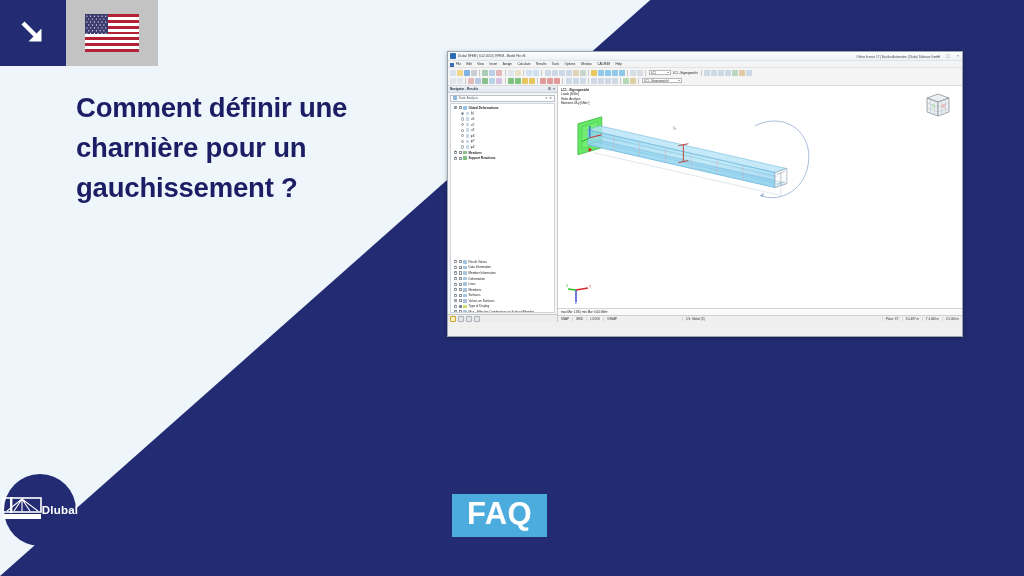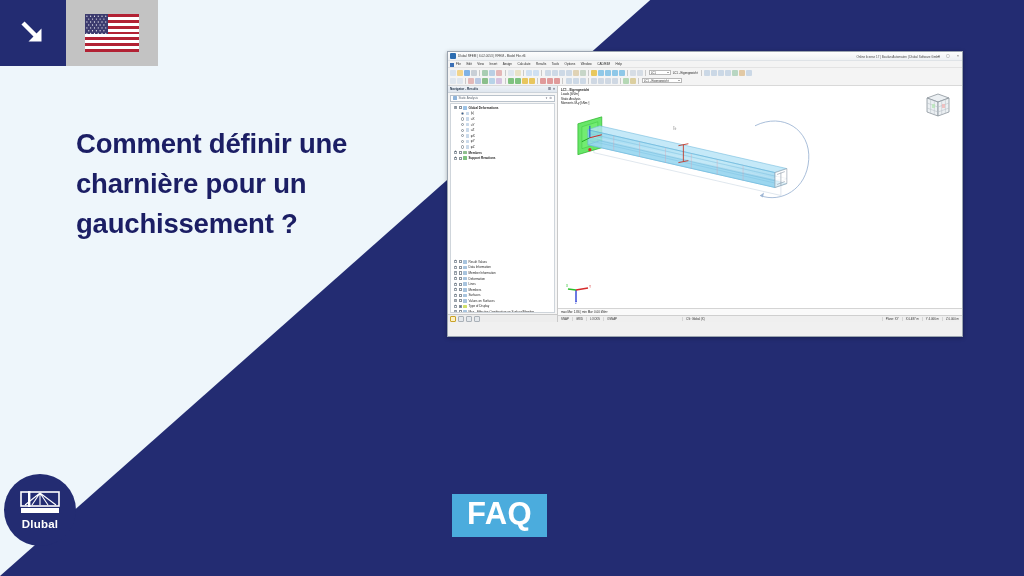--- a/index.html
+++ b/index.html
@@ -42,29 +42,28 @@
   }
 
   
   .headline {
     position: absolute; left: 76px; top: 88px; width: 360px;
     color: #1B1E64;
     font-size: 27.5px;
     font-weight: bold;
     line-height: 1.46;
     letter-spacing: -0.2px;
-    margin-top: 36px;
   }
 
   
   .logo-circle {
     position: absolute; left: 4px; top: 474px;
     width: 72px; height: 72px; border-radius: 50%;
     background: #232C72;
-    display: flex; flex-direction: column; align-items: center; justify-content: center;
+    display: flex; flex-direction: row; align-items: center; justify-content: center;
   }
   .logo-mark { width: 40px; height: 26px; margin-bottom: 2px; }
   .logo-text { color: #fff; font-size: 11.5px; font-weight: bold; letter-spacing: .2px;}
 
   
   .faq-row {
     position: absolute; left: 452px; top: 494px;
     display: flex; align-items: center; gap: 2px;
   }
   .faq-chip {

